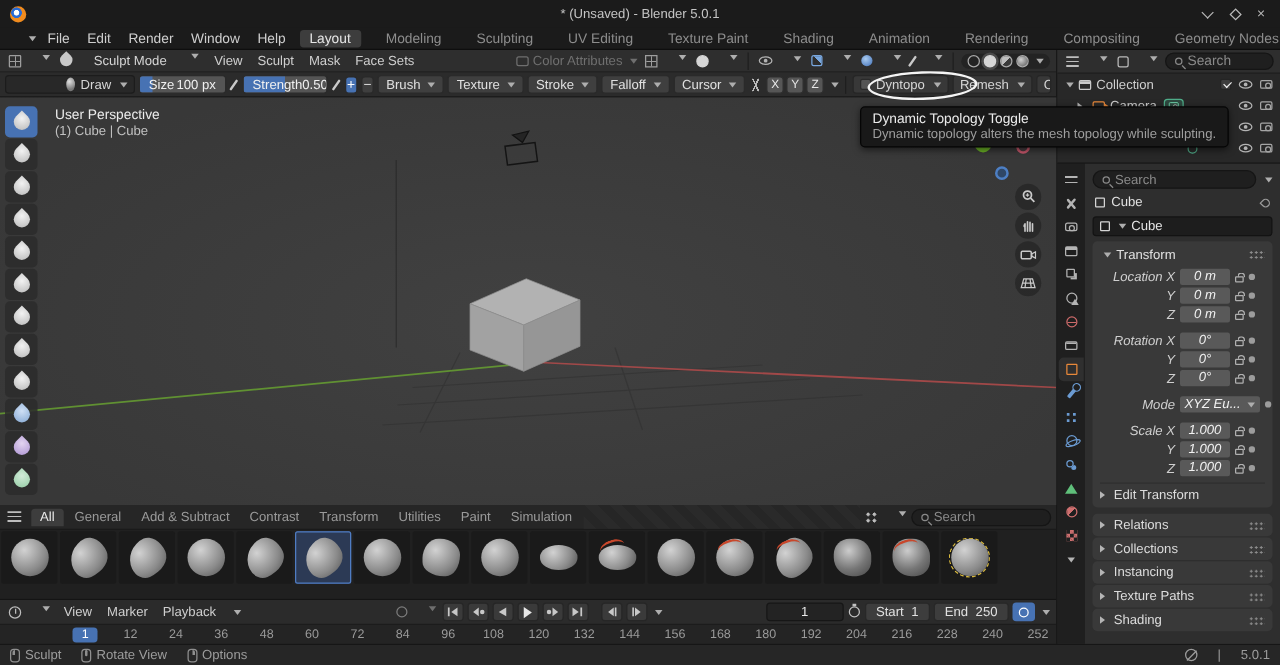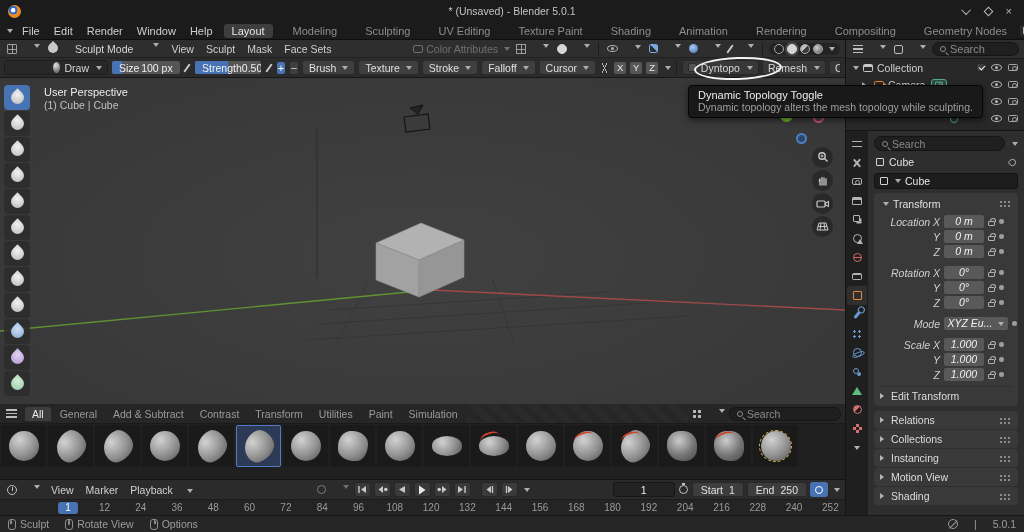--- a/index.html
+++ b/index.html
@@ -7,21 +7,21 @@
   .app{position:relative;width:1024px;height:532px;background:#1b1b1b;overflow:hidden;color:#d6d6d6;font-size:11px;}
   
   .titlebar{height:22px;display:flex;align-items:center;position:relative;background:#1b1b1b;}
   .blogo{width:13px;height:13px;margin-left:8px;border-radius:50%;background:radial-gradient(circle at 40% 40%,#fff 0 2px,#2a6bd4 2.5px 4px,#f08b1e 4.5px);}
   .wtitle{position:absolute;left:0;right:0;text-align:center;color:#c4c4c4;font-size:10.5px;}
   .wctrls{margin-left:auto;display:flex;align-items:center;gap:14px;padding-right:12px;z-index:2;}
   .wbtn{color:#b9b9b9;font-size:11px;line-height:10px;cursor:default;}
   .chevd{width:7px;height:7px;border-left:1.5px solid #b9b9b9;border-bottom:1.5px solid #b9b9b9;transform:rotate(-45deg) translateY(-2px);}
   .diam{width:7px;height:7px;border:1.5px solid #b9b9b9;transform:rotate(45deg);}
   
-  .menubar{height:18px;display:flex;align-items:center;background:#1b1b1b;border-bottom:1px solid #0e0e0e;padding:0 0;gap:2px;}
+  .menubar{height:18px;display:flex;align-items:center;background:#1b1b1b;border-bottom:1px solid #0e0e0e;padding:0 16px;gap:2px;}
   .menu{padding:1px 7px;color:#cfcfcf;border-radius:3px;}
   .ws{padding:1px 8px;color:#8d8d8d;border-radius:3px;white-space:nowrap;}
   .ws.active{background:#3d3d3d;color:#e6e6e6;}
   .mspacer{flex:1;}
   .selgroup{display:flex;align-items:center;background:#2a2a2a;border:1px solid #1a1a1a;border-radius:3px;height:14px;margin-right:6px;padding:0 3px;gap:3px;}
   .selico{width:9px;height:9px;border:1px solid #bbb;border-radius:2px;}
   .seltxt{color:#d8d8d8;font-size:10px;padding:0 2px;}
   .pinico{width:7px;height:7px;border:1px solid #9a9a9a;border-radius:50% 50% 50% 0;transform:rotate(45deg);}
   .copyico{width:7px;height:8px;border:1px solid #9a9a9a;border-radius:1px;box-shadow:2px -2px 0 -0.5px #9a9a9a;}
   .xdim{color:#6a6a6a;font-size:9px;}
@@ -1040,21 +1040,21 @@
               </div>
 
               <div class="cpanel">
                 <span class="chevr"></span>
                 <span>Instancing</span>
                 <span class="grip"></span>
               </div>
 
               <div class="cpanel">
                 <span class="chevr"></span>
-                <span>Motion View</span>
+                <span>Texture Paths</span>
                 <span class="grip"></span>
               </div>
 
               <div class="cpanel">
                 <span class="chevr"></span>
                 <span>Shading</span>
                 <span class="grip"></span>
               </div>
             </div>
         </div>

